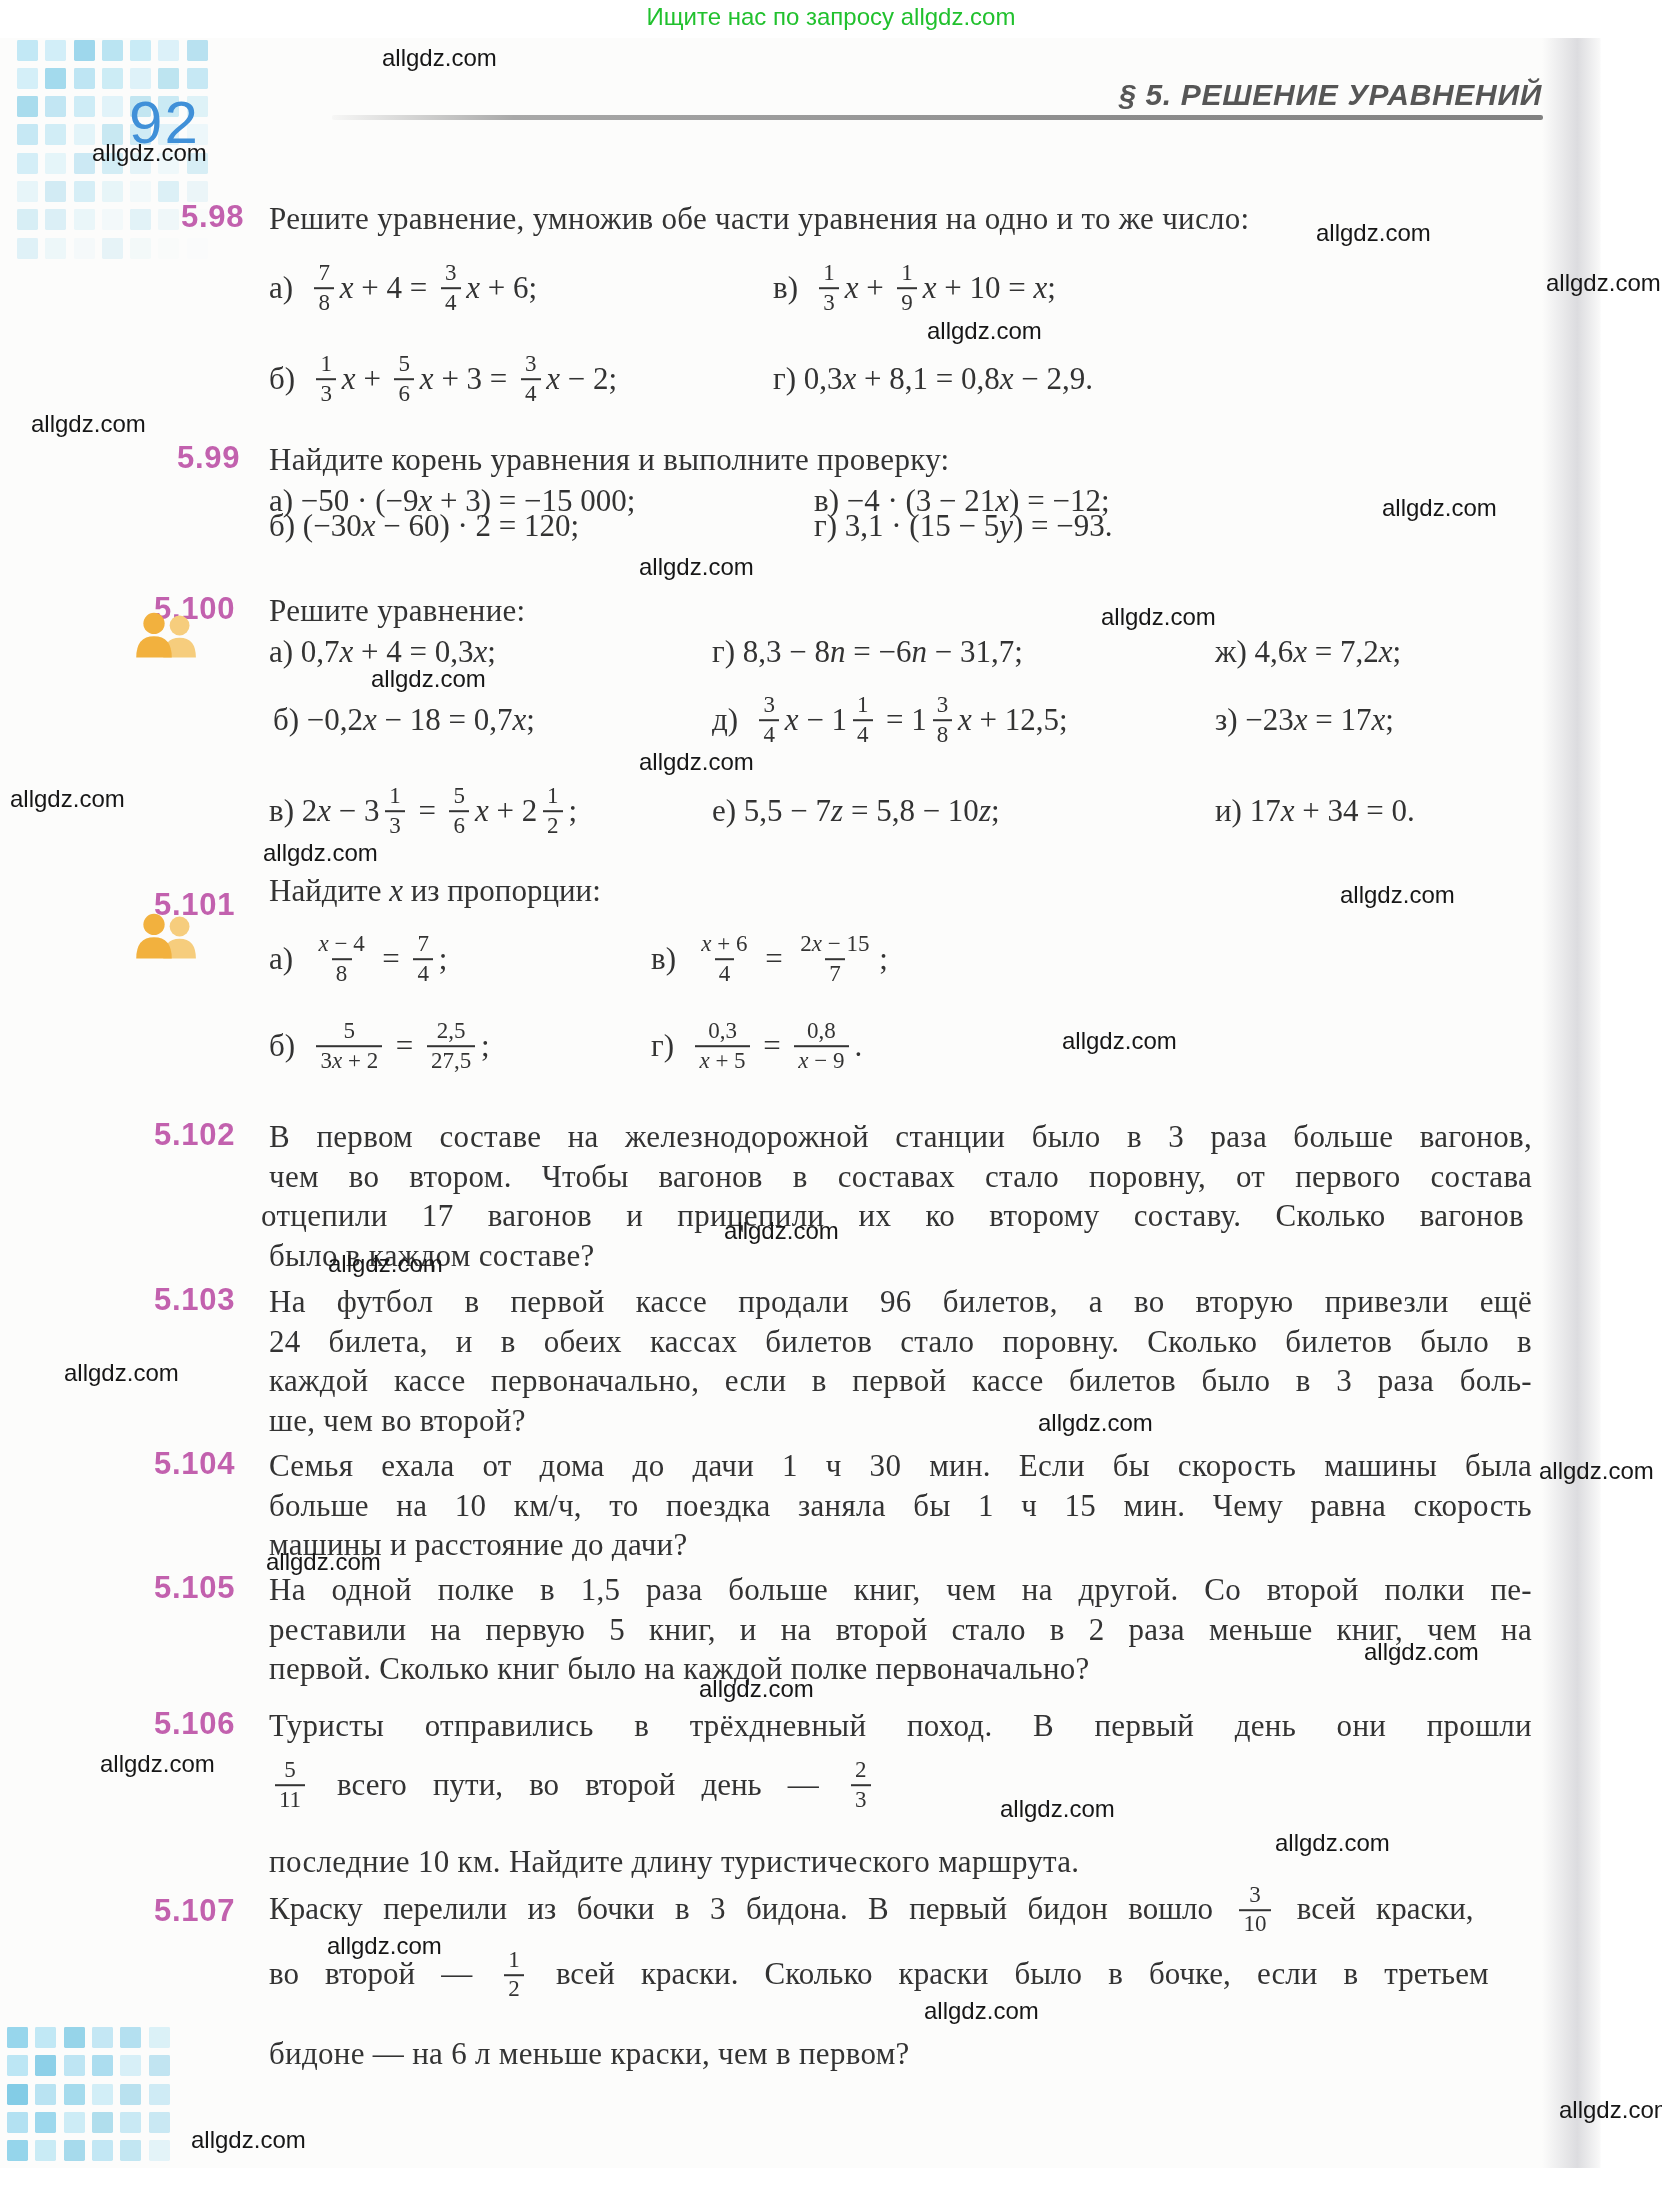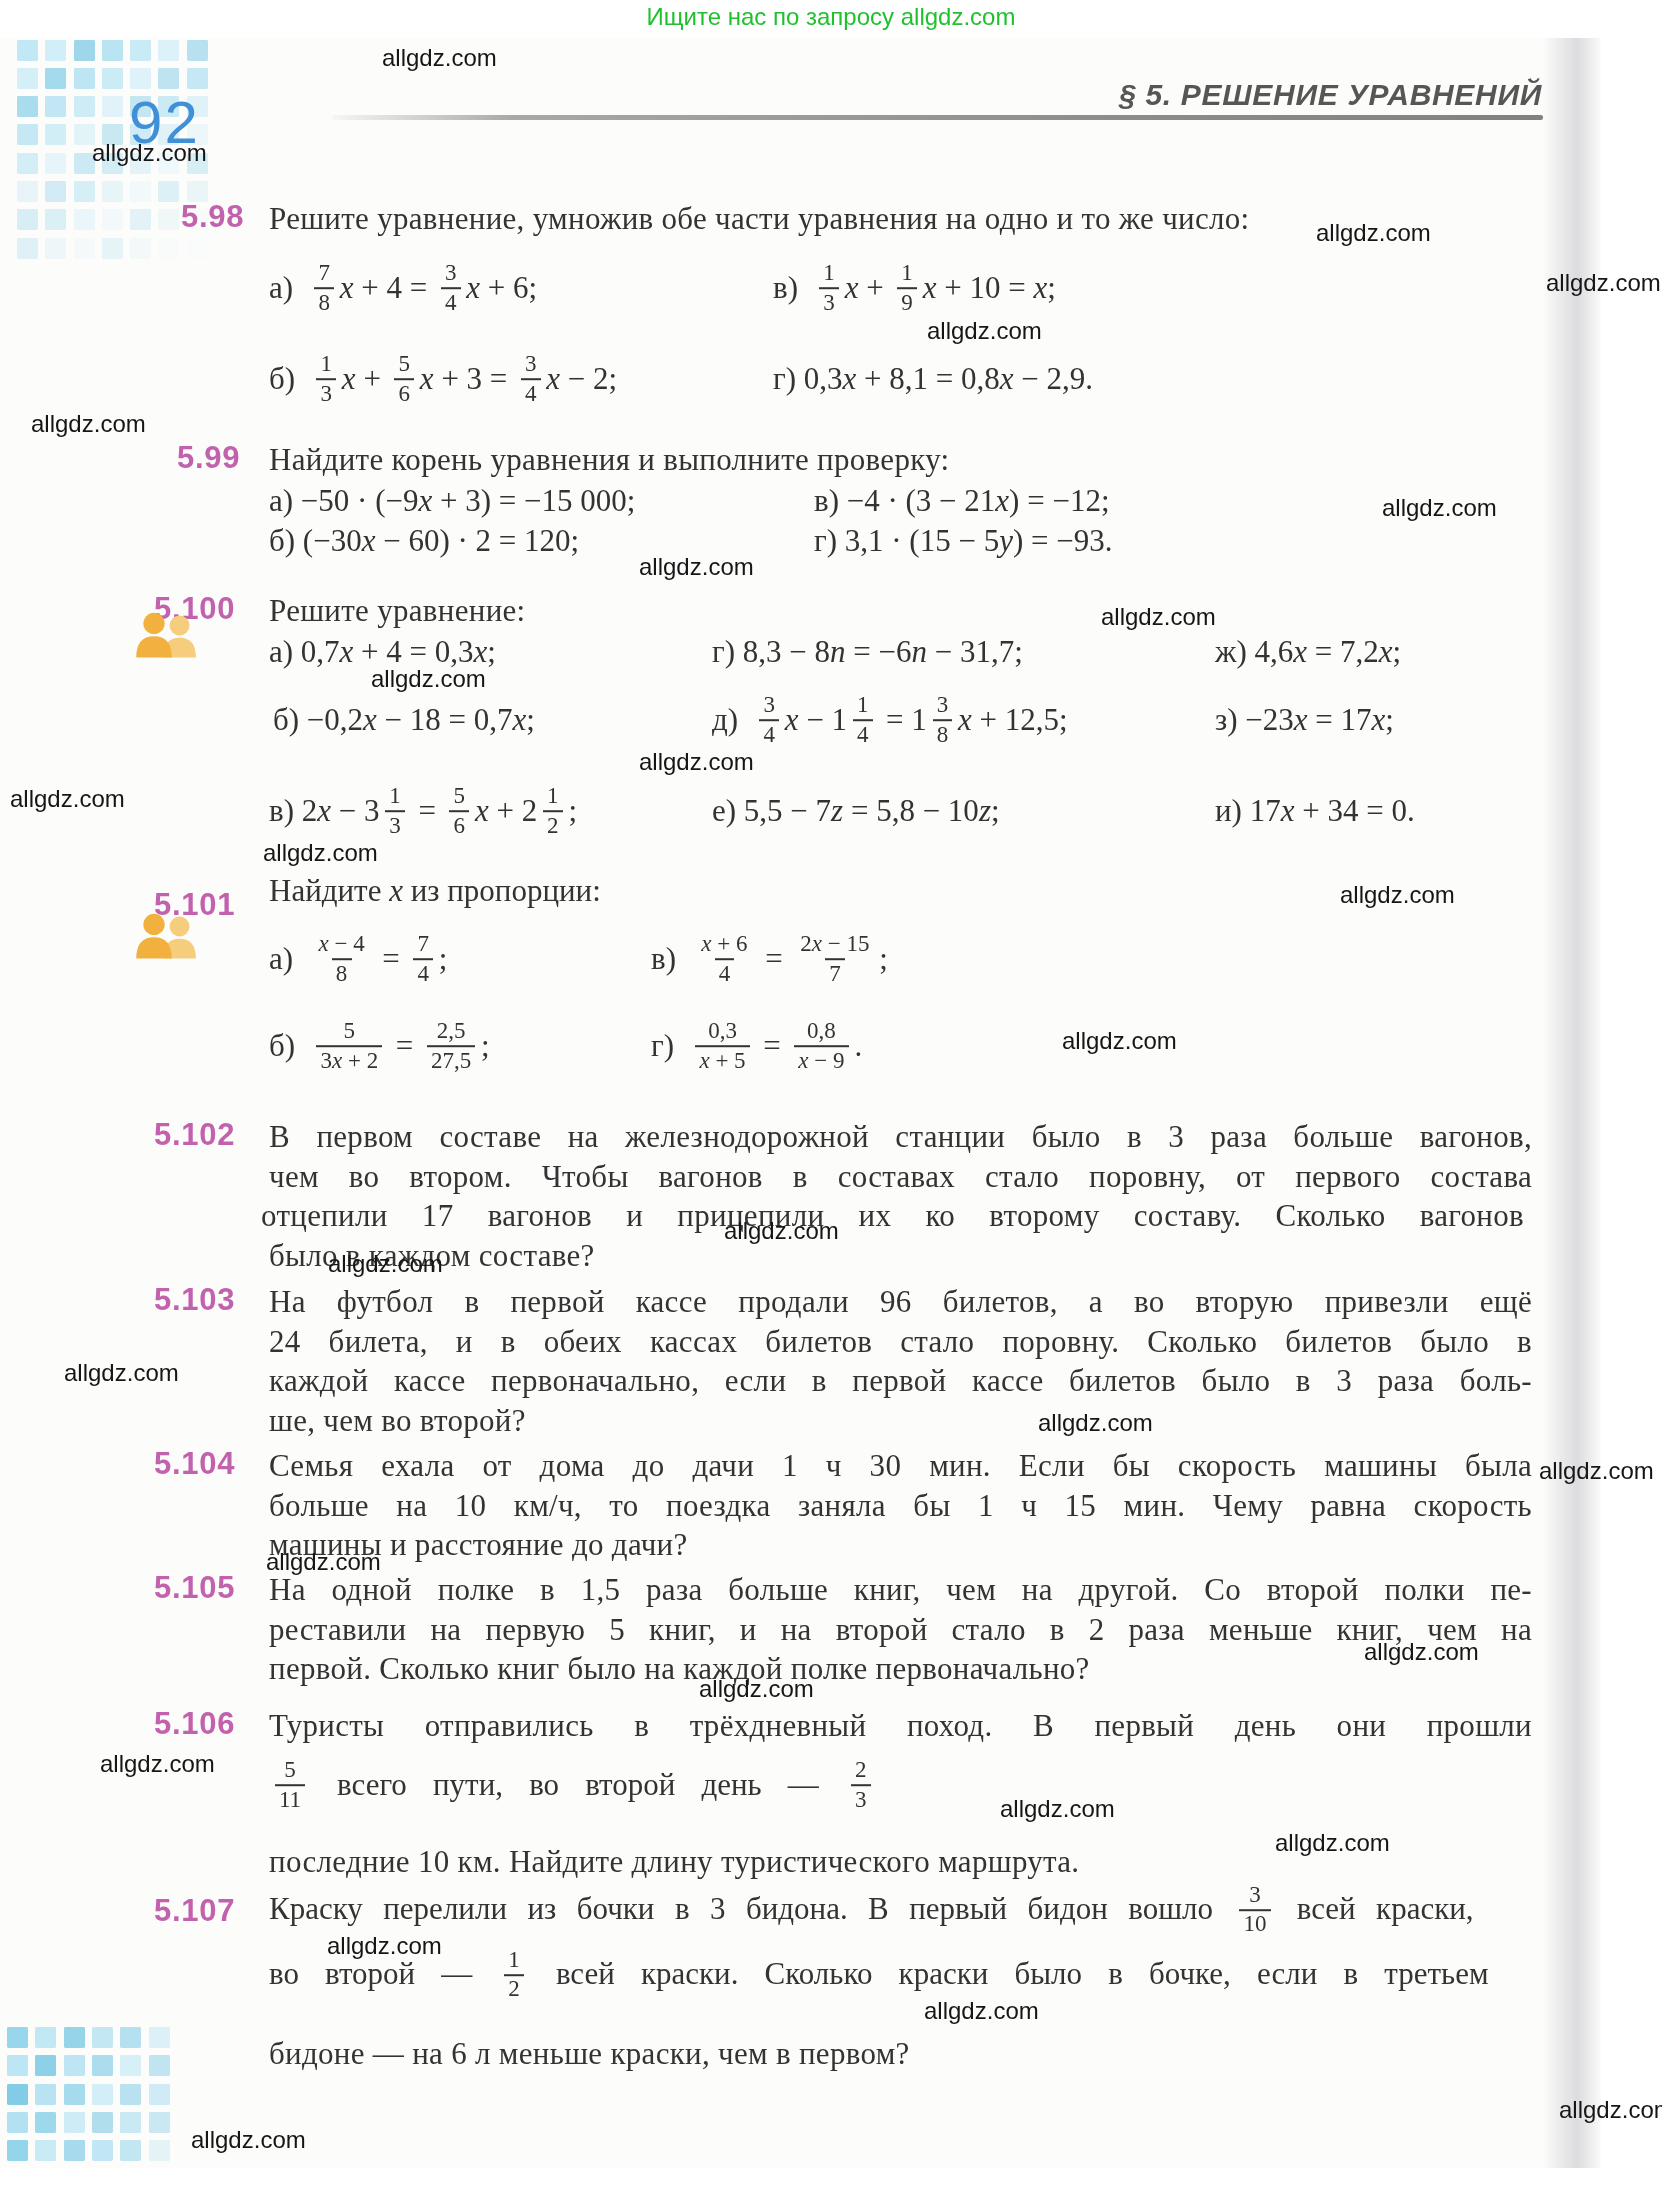--- a/index.html
+++ b/index.html
@@ -150,21 +150,21 @@
         <span class="eqcol" style="left: 504px;"><span class="et">г) 0,3<i>x</i> + 8,1 = 0,8<i>x</i> − 2,9.</span></span>
       </div>
     </div>
     <div class="problem" style="top: 440px;">
       <span class="pnum" style="left: 177px; top: 0px;">5.99</span>
       <div class="tline" style="top: 0px; left: 269px; width: 1263px;">Найдите корень уравнения и выполните проверку:</div>
       <div class="eqrow" style="top: 41px; height: 40px;">
         <span class="eqcol" style="left: 0px;"><span class="et">а) −50 · (−9<i>x</i> + 3) = −15 000;</span></span>
         <span class="eqcol" style="left: 545px;"><span class="et">в) −4 · (3 − 21<i>x</i>) = −12;</span></span>
       </div>
-      <div class="eqrow" style="top: 81px; height: 40px; text-align: right;">
+      <div class="eqrow" style="top: 66px; height: 40px; text-align: right;">
         <span class="eqcol" style="left: 0px;"><span class="et">б) (−30<i>x</i> − 60) · 2 = 120;</span></span>
         <span class="eqcol" style="left: 545px;"><span class="et">г) 3,1 · (15 − 5<i>y</i>) = −93.</span></span>
       </div>
     </div>
     <div class="problem" style="top: 591px;">
       <span class="pnum" style="left: 154px; top: 0px;">5.100</span>
       <span class="pair-icon" style="left: 132px; top: 21px;">
     <svg width="71" height="47" viewBox="0 0 100 66">
       <g fill="#f6cd7d">
         <circle cx="67" cy="19" r="14"></circle>

